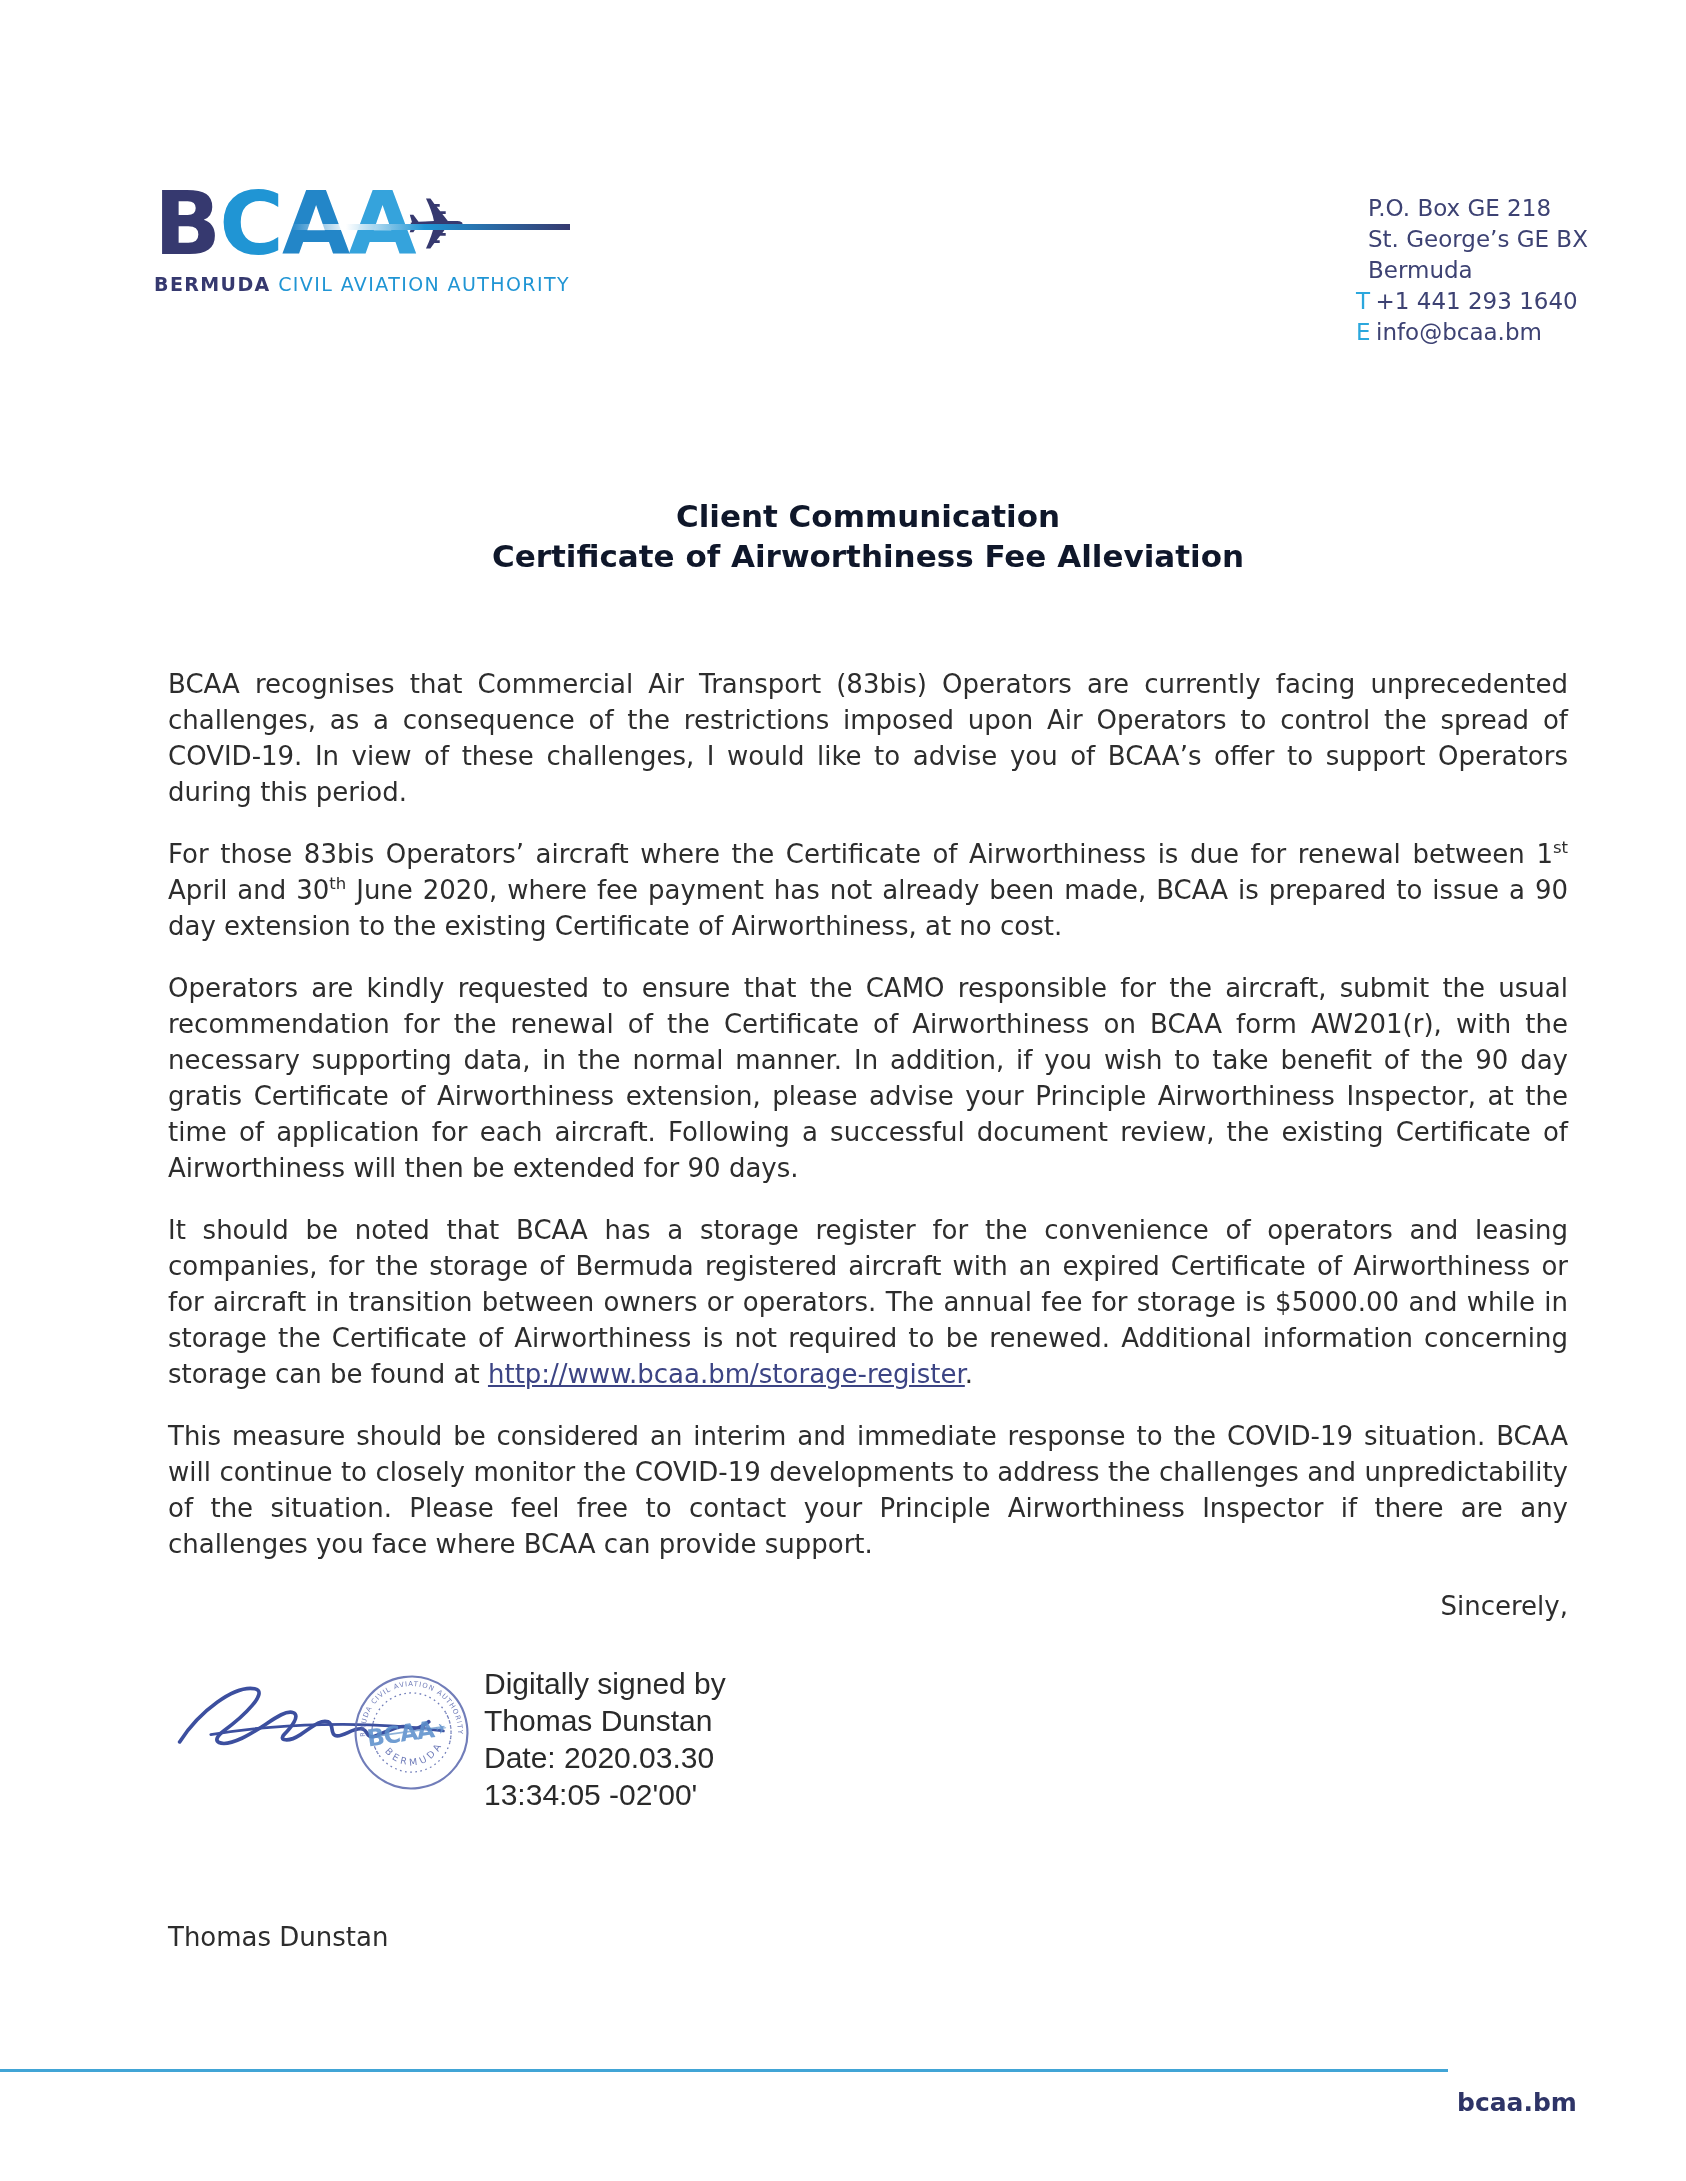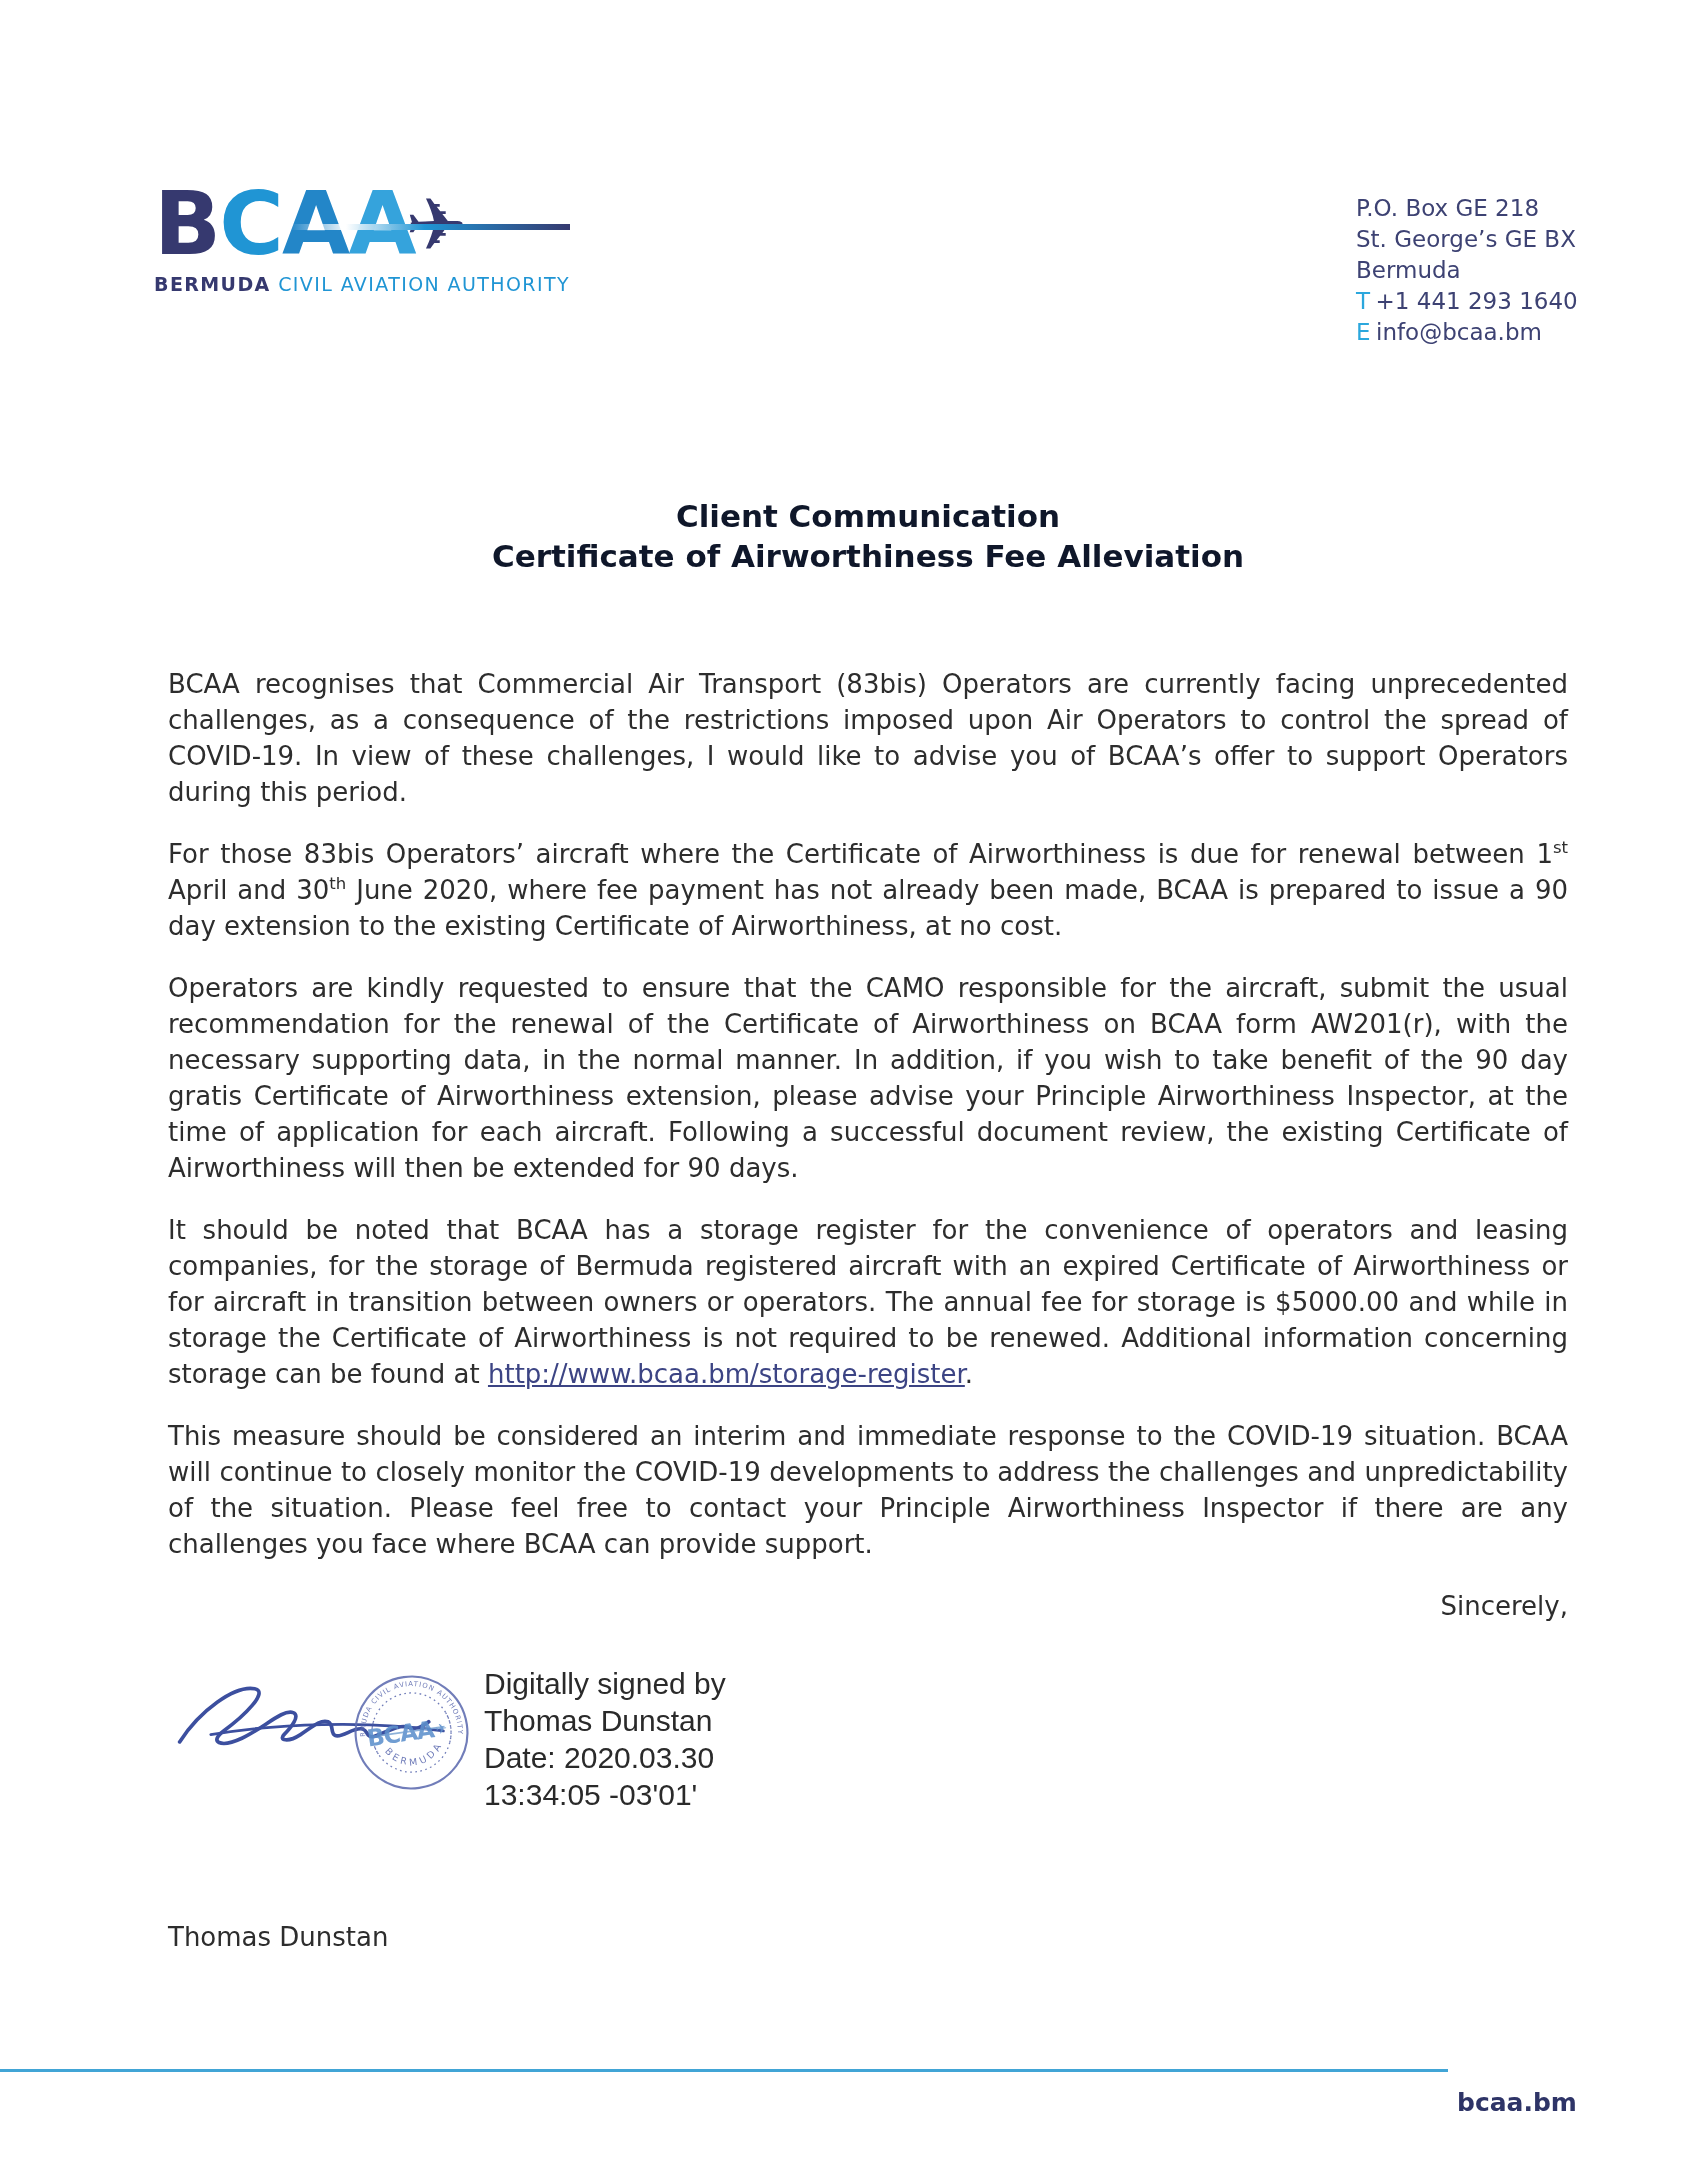--- a/index.html
+++ b/index.html
@@ -21,21 +21,21 @@
   .logo-letters .l-a2 { color:#35a3dc; }
   .contrail { position:absolute; left:136px; top:42px; width:280px; height:6.4px;
     background:linear-gradient(90deg, rgba(255,255,255,0) 0%, rgba(255,255,255,0.95) 20%, #2095d4 48%, #36396f 100%); }
   .logo-plane { display:inline-block; color:#36396f; font-size:73px; transform:translateY(-3.7px); margin-left:-9.2px; }
   .logo-tagline { margin-top:7.3px; font-size:19px; letter-spacing:1.4px; white-space:nowrap; }
   .logo-tagline .tg-b { font-weight:bold; color:#36396f; }
   .logo-tagline .tg-r { font-weight:500; color:#2095d4; }
 
   
   .contact { position:absolute; left:1356px; top:193px; font-size:23px; color:#3d4273; }
-  .contact .addr-line { line-height:31px; }
+  .contact .addr-line { line-height:31px;margin-left:12px; }
   .contact .c-row { line-height:31px; }
   .contact .c-accent { color:#2ba7dd; margin-right:5.5px; }
 
   
   .title-block { position:absolute; left:168px; top:496px; width:1400px; text-align:center;
     font-weight:bold; font-size:31px; line-height:40px; color:#0f172a; }
 
   
   .body-block { position:absolute; left:168px; top:658px; width:1400px;
     font-size:26px; line-height:36px; text-align:justify; }
@@ -129,21 +129,21 @@
           <line x1="38" y1="73.5" x2="114" y2="73.5" stroke="#7fa8d4" stroke-width="2"></line>
           <text x="62" y="84" font-family="DejaVu Sans, sans-serif" font-weight="bold" font-size="27" letter-spacing="-1" fill="#5d90cc" text-anchor="middle">BCAA</text>
           <text x="110" y="81" font-family="DejaVu Sans, sans-serif" font-size="16" fill="#5d90cc" text-anchor="middle">✈</text>
         </g>
       </svg>
 
       <div class="digital-sig">
         <div>Digitally signed by</div>
         <div>Thomas Dunstan</div>
         <div>Date: 2020.03.30</div>
-        <div>13:34:05 -03'01'</div>
+        <div>13:34:05 -02'00'</div>
       </div>
     </div>
 
     <div class="signer">
       <div>Thomas Dunstan</div>
     </div>
   </div>
 
   <div class="footer-rule"></div>
   <div class="footer-site">bcaa.bm</div>

